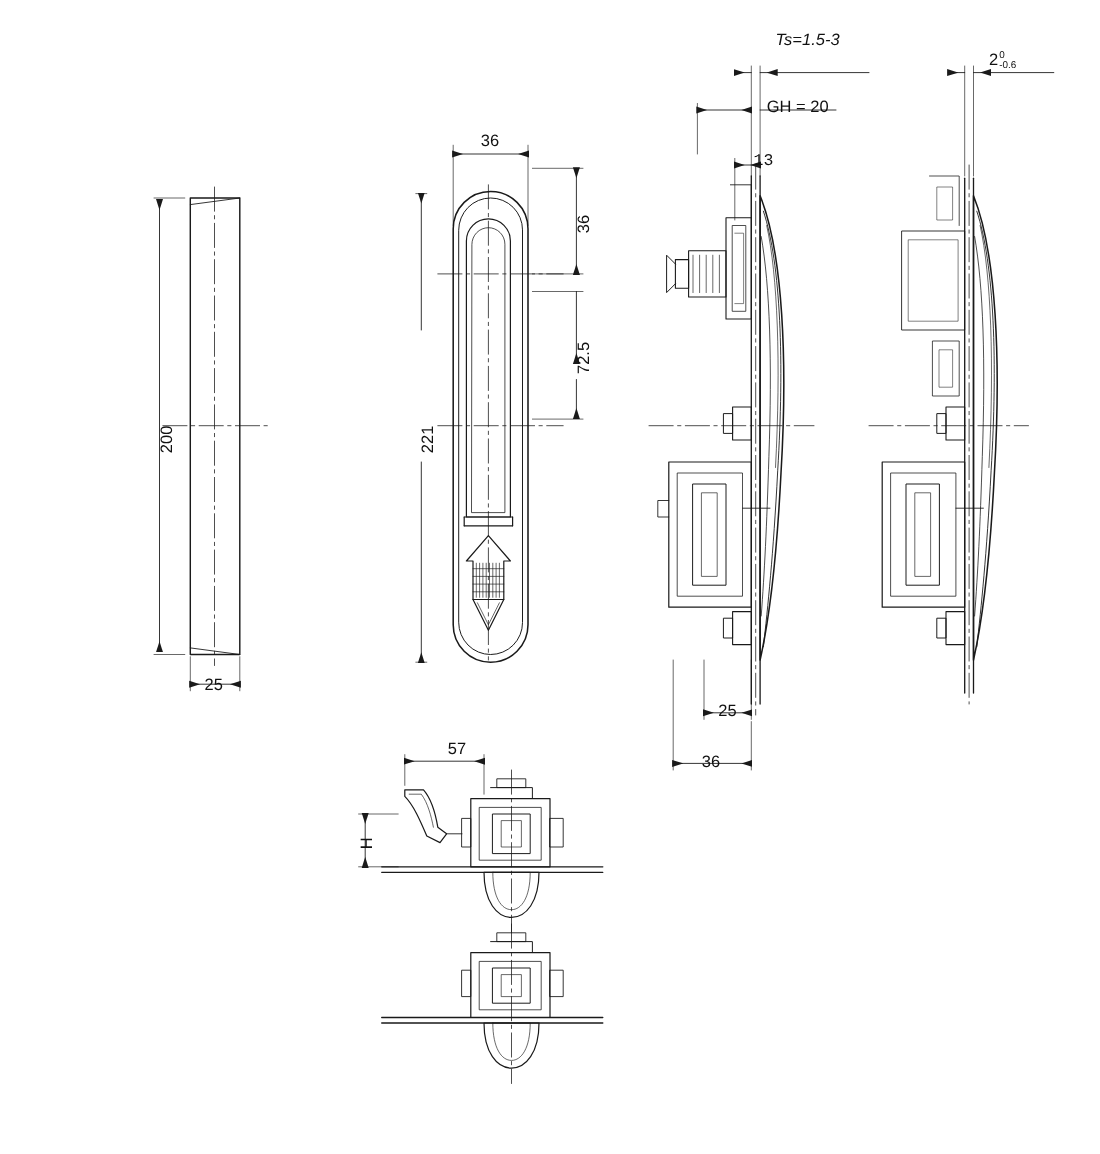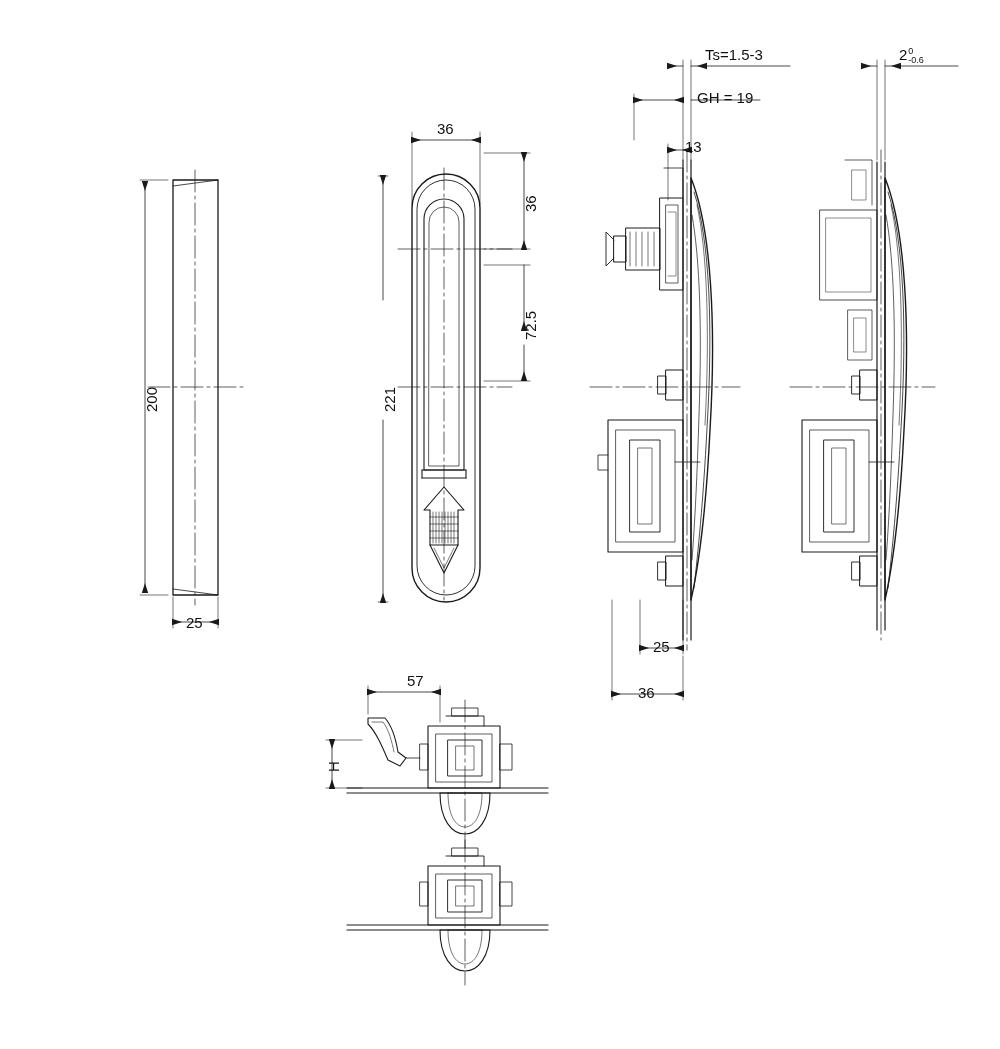--- a/index.html
+++ b/index.html
@@ -260,25 +260,25 @@
 <div class="dim-label" style="left:186px; top:614px;">25</div>
 
 <div class="dim-label" style="left:437px; top:120px;">36</div>
 
 <div class="dim-label rot" style="left:522px; top:212px;">36</div>
 
 <div class="dim-label rot" style="left:522px; top:340px;">72.5</div>
 
 <div class="dim-label rot" style="left:381px; top:412px;">221</div>
 
-<div class="dim-label" style="left:705px; top:46px;">Ts=1.5-3</div>
-
-<div class="dim-label" style="left:697px; top:89px;">GH  =  19</div>
-
-<div class="dim-label" style="left:685px; top:138px;">13</div>
+<div class="dim-label" style="left:705px; top:28px;font-style:italic;">Ts=1.5-3</div>
+
+<div class="dim-label" style="left:697px; top:89px;">GH  =  20</div>
+
+<div class="dim-label" style="left:685px; top:138px;font-family:Liberation Mono, monospace;">13</div>
 
 <div class="dim-label" style="left:653px; top:638px;">25</div>
 
 <div class="dim-label" style="left:638px; top:684px;">36</div>
 
 <div class="dim-label" style="left:899px; top:46px;">
   <span>2</span><span class="stack"><span style="display:block">0</span><span style="display:block">-0.6</span></span>
 </div>
 
 <div class="dim-label" style="left:407px; top:672px;">57</div>

